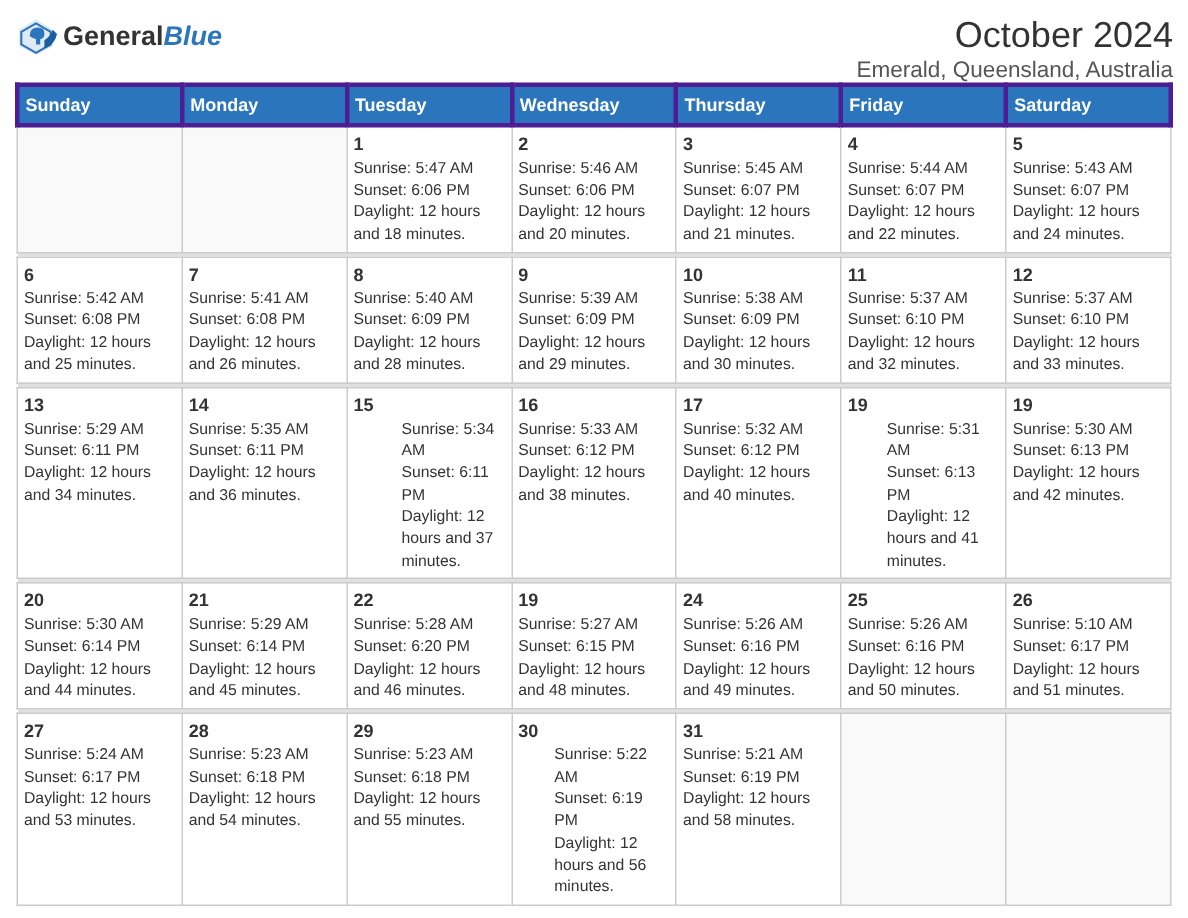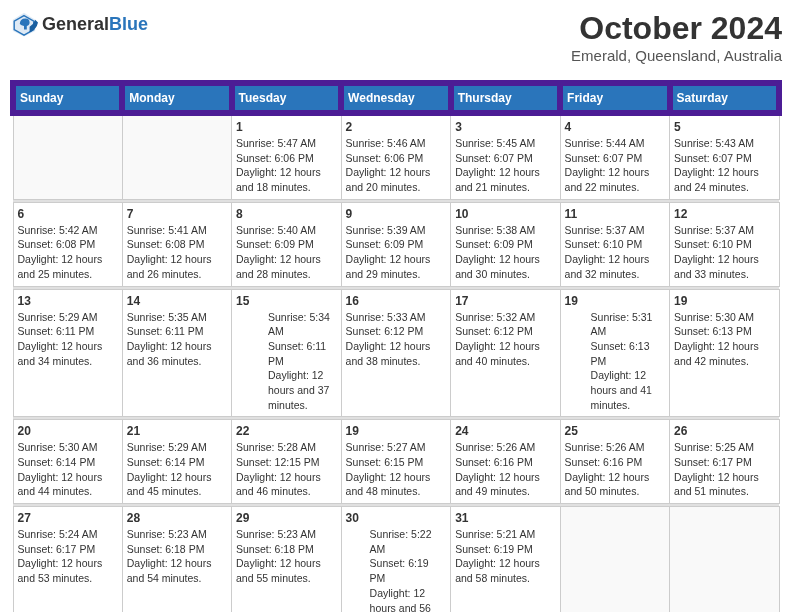--- a/index.html
+++ b/index.html
@@ -7,56 +7,56 @@
       font-family: Arial, sans-serif;
       background: #fff;
       width: 792px;
       min-height: 612px;
       padding: 10px;
     }
     .header {
       display: flex;
       justify-content: space-between;
       align-items: flex-start;
-      margin-bottom: 16px;
+      margin-bottom: 0;
       gap: 24px;
     }
     .logo {
       display: flex;
       align-items: center;
       gap: 4px;
     }
     .logo-icon {
       width: 28px;
       height: 28px;
     }
     .title-block {
       text-align: right;
     }
     .month-title {
-      font-size: 32px;
-      font-weight: bold;
+      font-size: 24px;
+      font-weight: normal;
       color: #333;
     }
     .location {
       font-size: 15px;
       color: #555;
     }
     .calendar {
       width: 100%;
       border-collapse: collapse;
       font-size: 11px;
     }
     .calendar th {
       background: #2a75bb;
       color: #fff;
       text-align: left;
       padding: 5px 4px;
       font-size: 12px;
-      border: 6px solid #4c1d95;
+      border: 3px solid #4c1d95;
     }
     .calendar td {
       border: 1px solid #ccc;
       vertical-align: top;
       padding: 4px;
       width: 110px;
       min-height: 80px;
       background: #fff;
     }
     .calendar td.empty {
@@ -82,21 +82,21 @@
   <div class="logo">
     <svg class="logo-icon" viewBox="0 0 40 40">
       <polygon points="20,4 36,14 36,30 20,38 4,30 4,14" fill="#2a75bb" opacity="0.15"></polygon>
       <polygon points="20,8 34,16 34,28 20,36 6,28 6,16" fill="none" stroke="#2a75bb" stroke-width="2"></polygon>
       <path d="M14,20 Q14,12 22,12 Q28,12 28,18 Q28,22 24,23 L24,28 L20,28 L20,23 Q16,22 14,20Z" fill="#2a75bb"></path>
       <path d="M28,24 Q34,20 36,14 L40,18 Q38,28 28,32Z" fill="#1a5fa0"></path>
     </svg>
     <div>
       <div style="display:flex; align-items:baseline; gap:0;">
         <span style="font-size:18px; font-weight:bold; color:#333;">General</span>
-        <span style="font-size:18px; font-weight:bold; color:#2a75bb;">Blue</span>
+        <span style="font-size:18px; font-weight:bold; color:#2a75bb;font-style:italic;">Blue</span>
       </div>
     </div>
   </div>
   <div class="title-block">
     <div class="month-title">October 2024</div>
     <div class="location">Emerald, Queensland, Australia</div>
   </div>
 </div>
 
 <table class="calendar">
@@ -252,21 +252,21 @@
         </td>
         <td>
           <span class="day-num">21</span>
           <div class="day-detail" style="white-space: pre-line;">Sunrise: 5:29 AM
 Sunset: 6:14 PM
 Daylight: 12 hours and 45 minutes.</div>
         </td>
         <td>
           <span class="day-num">22</span>
           <div class="day-detail" style="white-space: pre-line;">Sunrise: 5:28 AM
-Sunset: 12:15 PM
+Sunset: 6:20 PM
 Daylight: 12 hours and 46 minutes.</div>
         </td>
         <td>
           <span class="day-num">19</span>
           <div class="day-detail" style="white-space: pre-line;">Sunrise: 5:27 AM
 Sunset: 6:15 PM
 Daylight: 12 hours and 48 minutes.</div>
         </td>
         <td>
           <span class="day-num">24</span>
@@ -275,21 +275,21 @@
 Daylight: 12 hours and 49 minutes.</div>
         </td>
         <td>
           <span class="day-num">25</span>
           <div class="day-detail" style="white-space: pre-line;">Sunrise: 5:26 AM
 Sunset: 6:16 PM
 Daylight: 12 hours and 50 minutes.</div>
         </td>
         <td>
           <span class="day-num">26</span>
-          <div class="day-detail" style="white-space: pre-line;">Sunrise: 5:25 AM
+          <div class="day-detail" style="white-space: pre-line;">Sunrise: 5:10 AM
 Sunset: 6:17 PM
 Daylight: 12 hours and 51 minutes.</div>
         </td>
       </tr>
       <tr>
         <td colspan="7" style="padding: 0px; height: 3px; background: rgb(224, 224, 224); border: none;"></td>
       </tr>
       <tr>
         <td>
           <span class="day-num">27</span>

